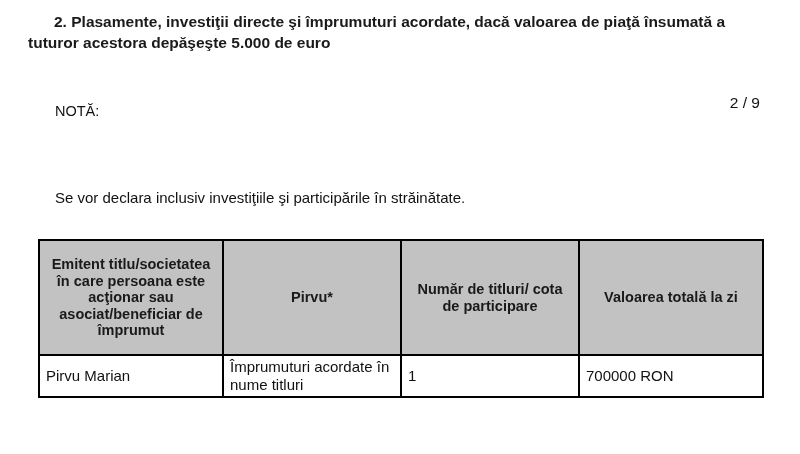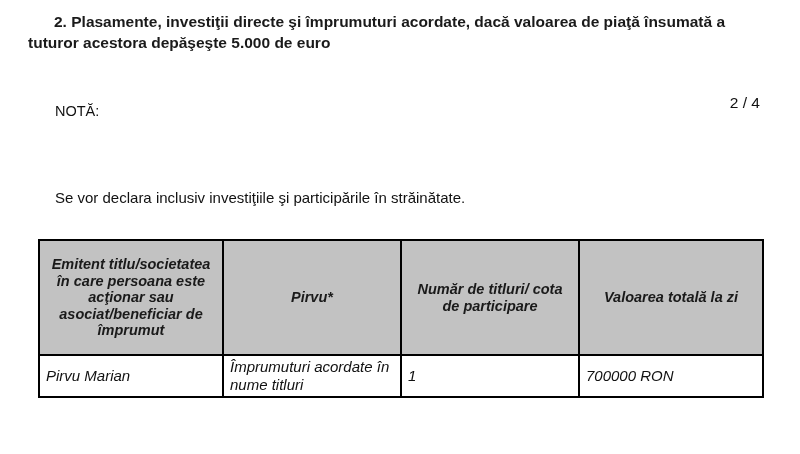--- a/index.html
+++ b/index.html
@@ -55,21 +55,20 @@
     position: absolute;
     left: 38px;
     top: 239px;
     width: 724px;
     border-collapse: collapse;
     table-layout: fixed;
   }
   table.assets th,
   table.assets td {
     border: 2px solid #000000;
-    font-style: italic;
   }
   table.assets th {
     background: #c2c2c2;
     font-weight: bold;
     font-size: 14.5px;
     line-height: 16.5px;
     text-align: center;
     vertical-align: middle;
     padding: 2px 6px;
     height: 109px;
@@ -99,21 +98,21 @@
 </style>
 </head>
 <body>
 
 <div class="page">
 
   <div class="heading">2. Plasamente, investiţii directe şi împrumuturi acordate, dacă valoarea de piaţă însumată a tuturor acestora depăşeşte 5.000 de euro</div>
 
   <div class="nota">NOTĂ:</div>
 
-  <div class="page-indicator">2 / 4</div>
+  <div class="page-indicator">2 / 9</div>
 
   <div class="declaration-note">Se vor declara inclusiv investiţiile şi participările în străinătate.</div>
 
   <table class="assets">
     <colgroup>
       <col style="width:184px">
       <col style="width:178px">
       <col style="width:178px">
       <col style="width:184px">
     </colgroup>

